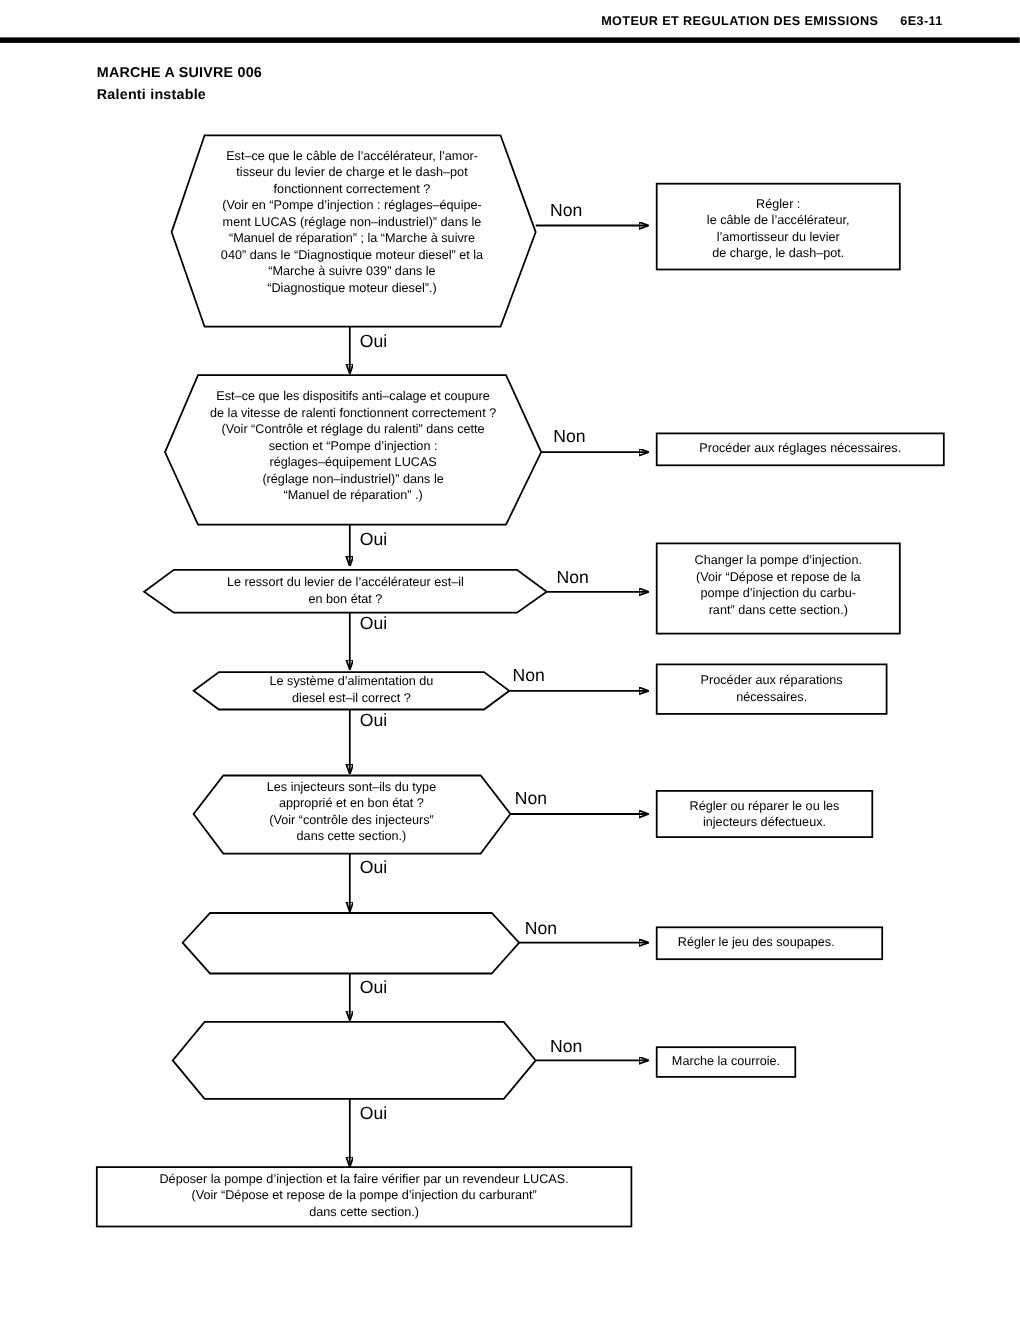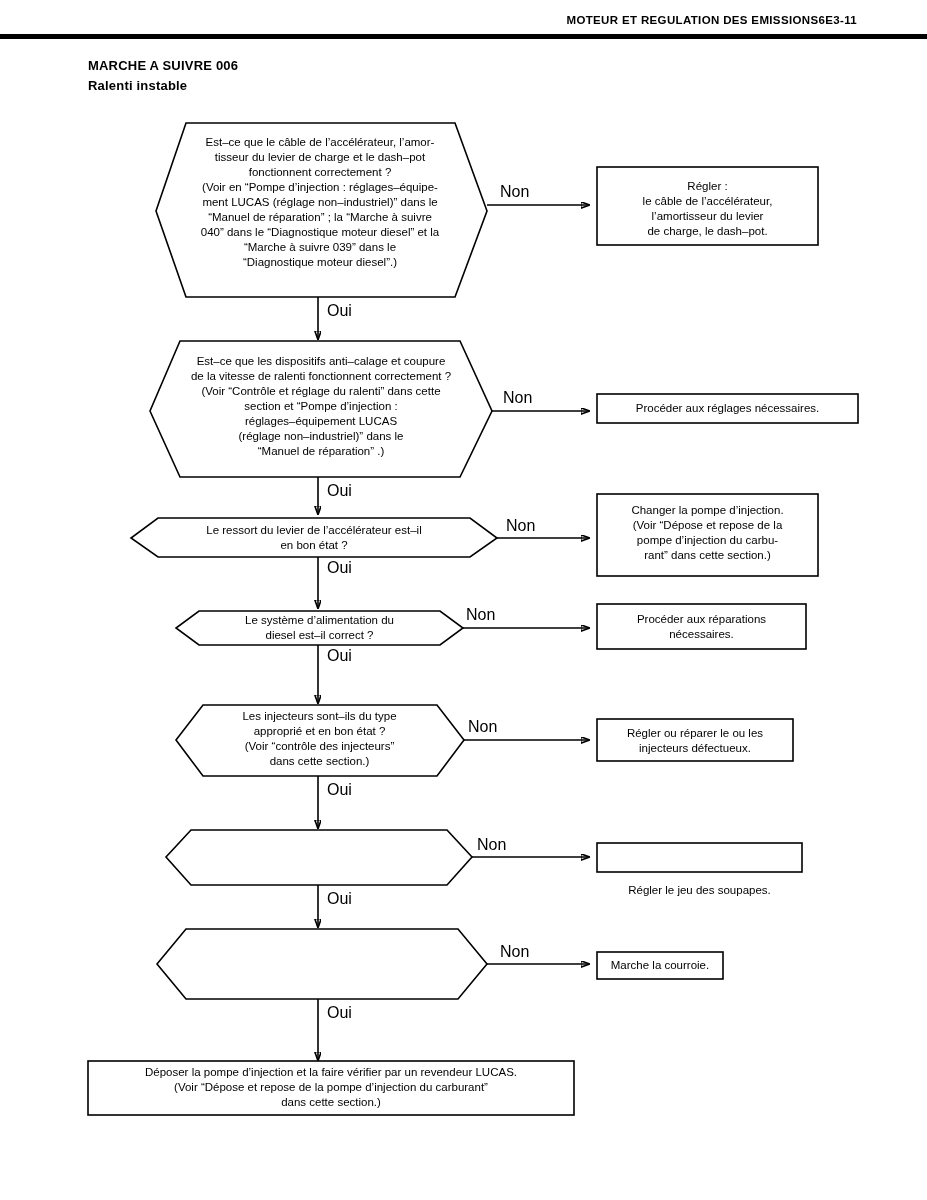--- a/index.html
+++ b/index.html
@@ -9,21 +9,21 @@
     color:#000;
   }
   #stage{position:absolute;left:0;top:0;width:927px;height:1200px;}
 
   
   .hdr-text{
     position:absolute;right:70px;top:14px;
     font-size:11.5px;font-weight:bold;letter-spacing:.35px;
     white-space:nowrap;
   }
-  .hdr-text .pg{margin-left:0;}
+  .hdr-text .pg{margin-left:20px;}
   .hdr-rule{
     position:absolute;left:0;top:34px;width:927px;height:5px;background:#000;
   }
 
   
   .title1{position:absolute;left:88px;top:58px;font-size:13px;font-weight:bold;letter-spacing:.2px;}
   .title2{position:absolute;left:88px;top:78px;font-size:13px;font-weight:bold;letter-spacing:.2px;}
 
   
   svg#wires{position:absolute;left:0;top:0;width:927px;height:1200px;}
@@ -145,21 +145,21 @@
   <div class="txt" style="left:198px;top:709px;width:243px;">Les injecteurs sont–ils du type
 approprié et en bon état ?
 (Voir “contrôle des injecteurs”
 dans cette section.)</div>
   <div class="lbl" style="left:468px;top:719px;">Non</div>
   <div class="txt" style="left:600px;top:726px;width:190px;">Régler ou réparer le ou les
 injecteurs défectueux.</div>
   <div class="lbl" style="left:327px;top:782px;">Oui</div>
 
   <div class="lbl" style="left:477px;top:837px;">Non</div>
-  <div class="txt" style="left:600px;top:850px;width:199px;margin-top:33px;">Régler le jeu des soupapes.</div>
+  <div class="txt" style="left:588px;top:850px;width:199px;">Régler le jeu des soupapes.</div>
   <div class="lbl" style="left:327px;top:891px;">Oui</div>
 
   <div class="lbl" style="left:500px;top:944px;">Non</div>
   <div class="txt" style="left:601px;top:958px;width:118px;">Marche la courroie.</div>
   <div class="lbl" style="left:327px;top:1005px;">Oui</div>
 
   <div class="txt" style="left:92px;top:1065px;width:478px;">Déposer la pompe d’injection et la faire vérifier par un revendeur LUCAS.
 (Voir “Dépose et repose de la pompe d’injection du carburant”
 dans cette section.)</div>
 

